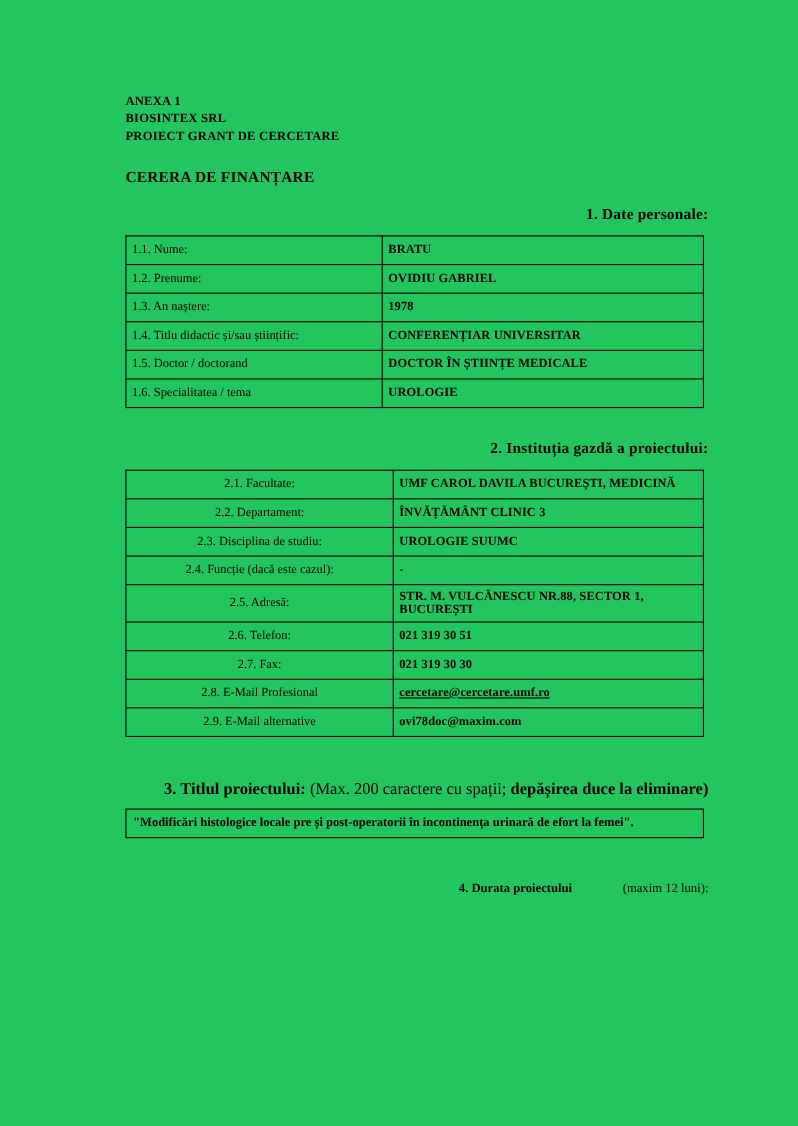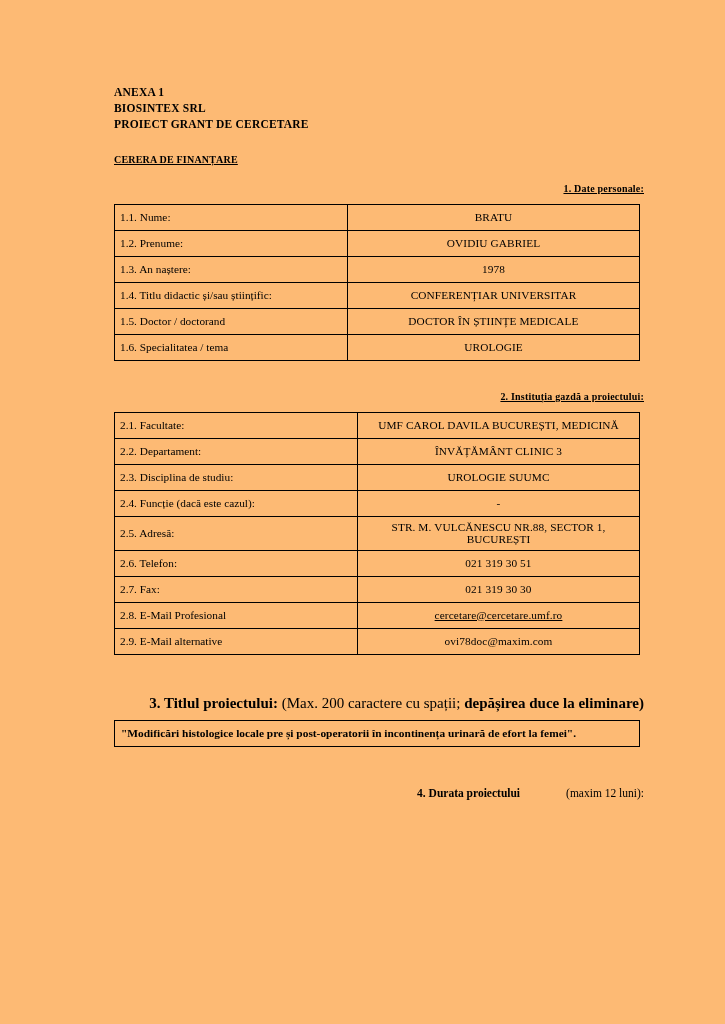--- a/index.html
+++ b/index.html
@@ -13,39 +13,38 @@
     font-family: "Liberation Serif", serif;
     color: #000000;
     position: relative;
     overflow: hidden;
   }
   .page {
     position: absolute;
     left: 0; top: 0;
     width: 725px;
     height: 1024px;
-    background: #fdba74;
+    background: #22c55e;
   }
   .content {
     position: absolute;
     left: 114px;
     top: 84px;
     width: 530px;
   }
   .hdr-block {
     font-weight: bold;
     font-size: 11.5px;
     line-height: 16px;
     letter-spacing: 0.2px;
   }
   .section-title {
     font-weight: bold;
-    font-size: 10px;
+    font-size: 14px;
     letter-spacing: 0.2px;
-    text-decoration: underline;
   }
   .mt-22 { margin-top: 22px; }
   .mt-18 { margin-top: 18px; }
   .mt-30 { margin-top: 30px; }
   .mt-40 { margin-top: 40px; }
   .indent { margin-left: 4px; text-align: right; }
 
   table.form {
     border-collapse: collapse;
     width: 526px;
@@ -58,25 +57,24 @@
     font-size: 11.3px;
     vertical-align: middle;
     height: 16px;
   }
   table.form td.label {
     width: 222px;
     font-weight: normal;
     margin-top: 24px;
   }
   table.form td.value {
-    font-weight: normal;
+    font-weight: bold;
     letter-spacing: 0.1px;
-    text-align: center;
-  }
-  table.form.t2 td.label { width: 232px; }
+  }
+  table.form.t2 td.label { width: 232px; text-align: center; }
 
   .link {
     text-decoration: underline;
   }
 
   .title-row {
     font-weight: bold;
     font-size: 15px;
   }
   .project-title-box {

